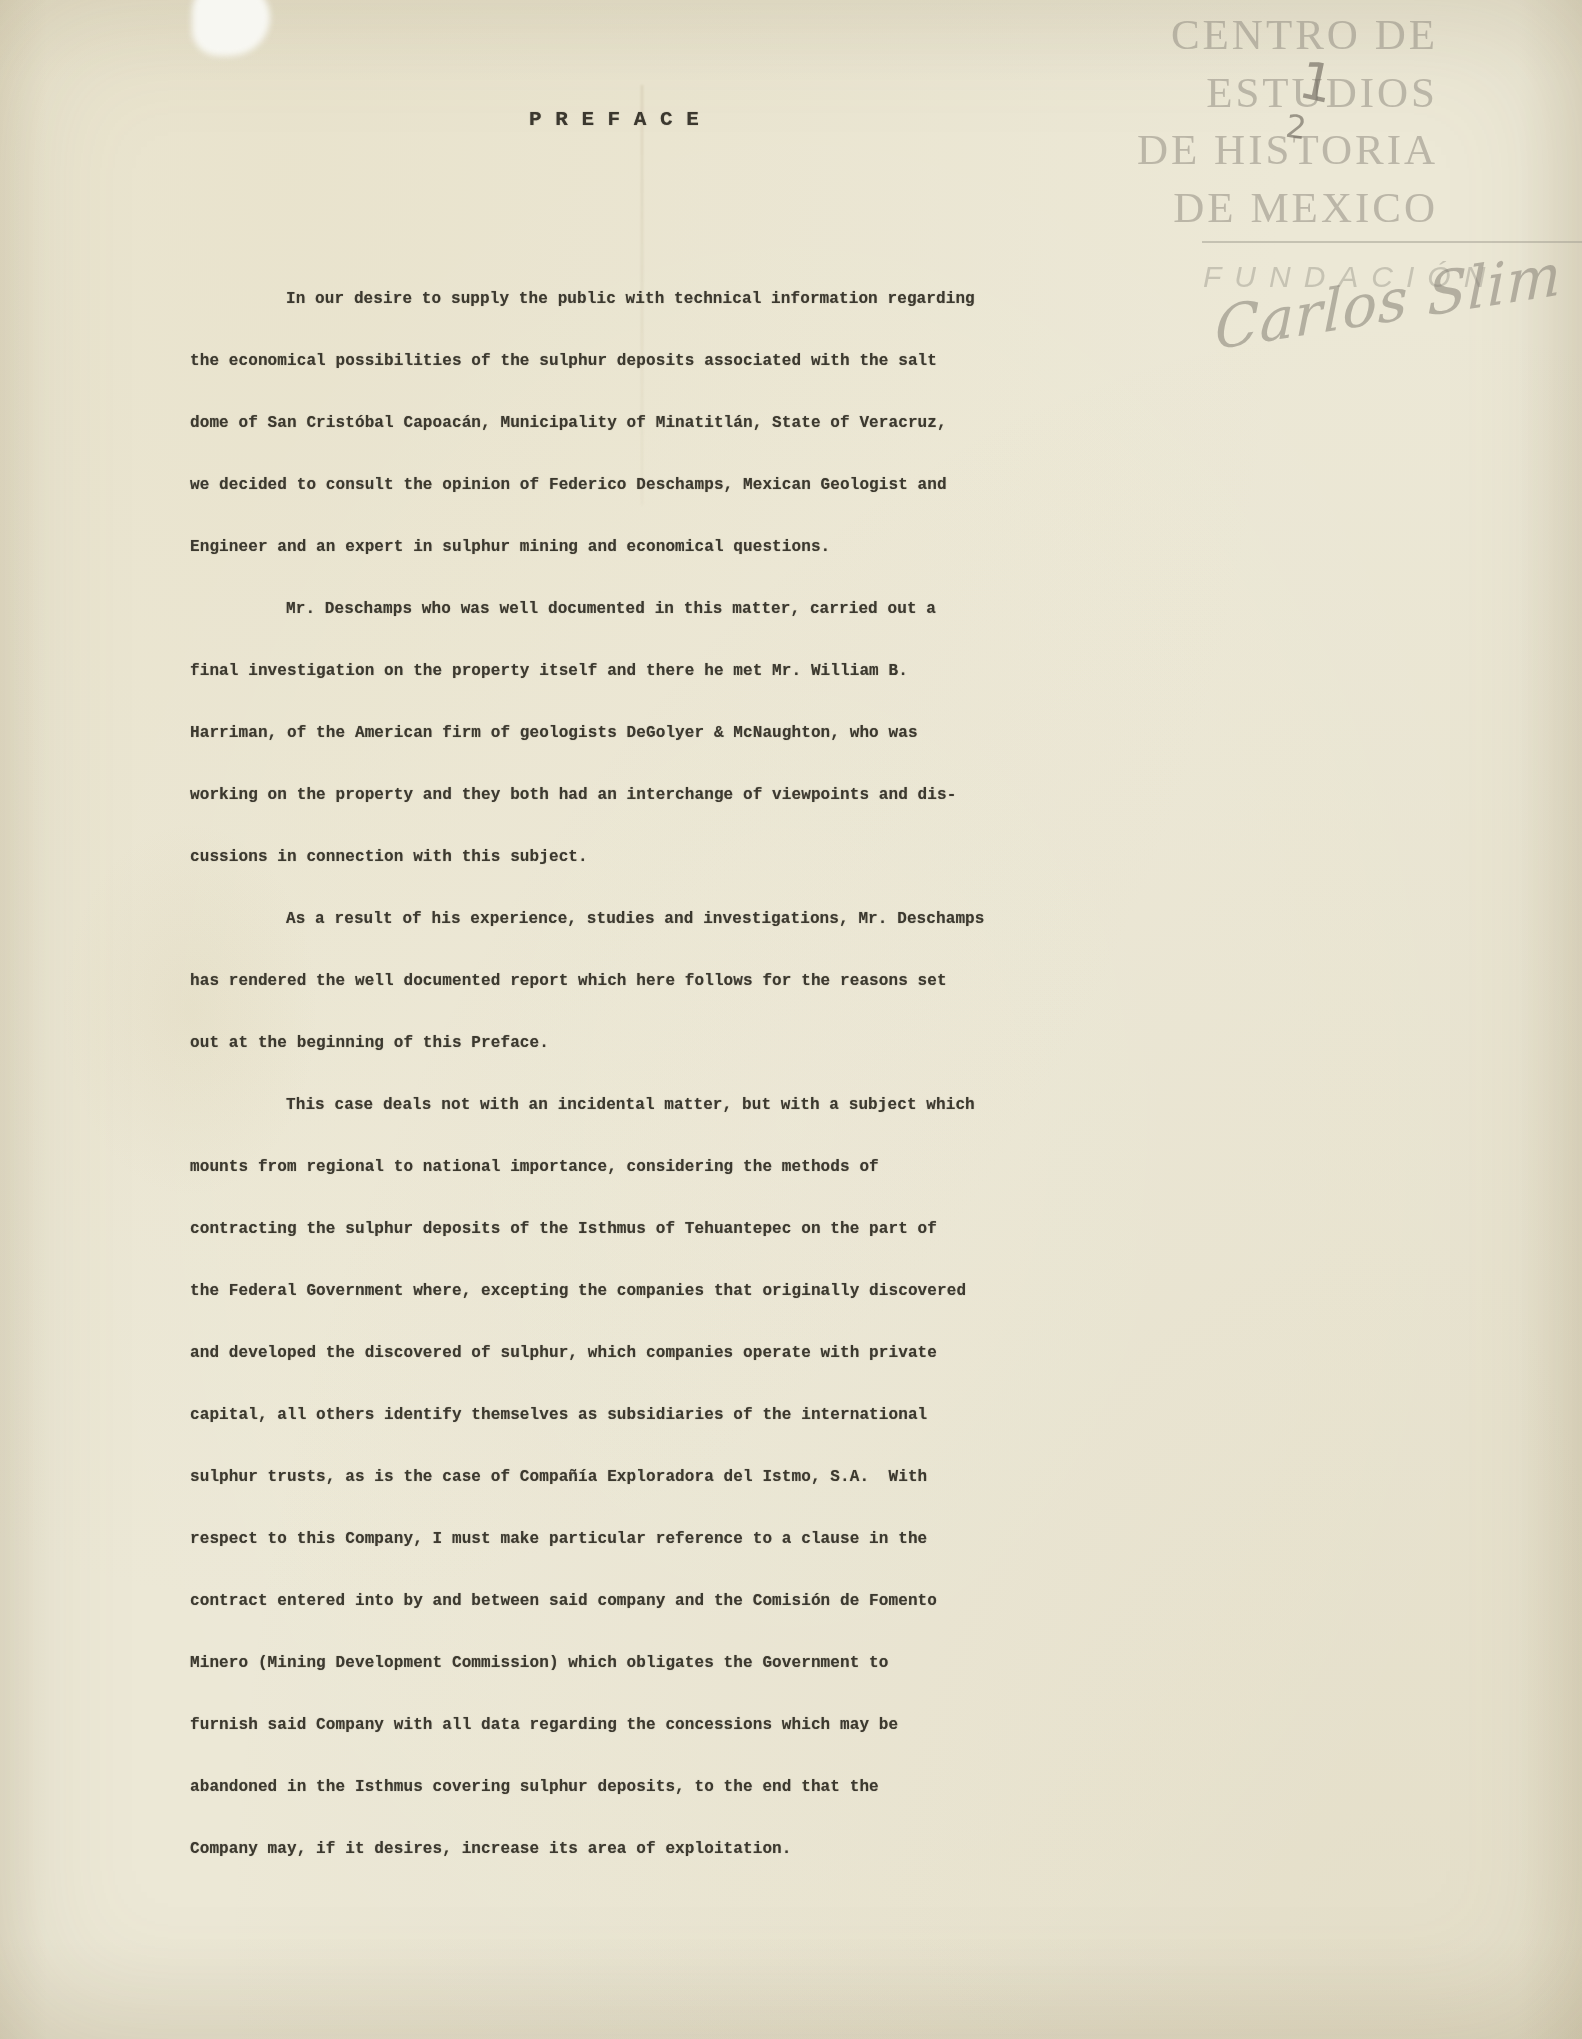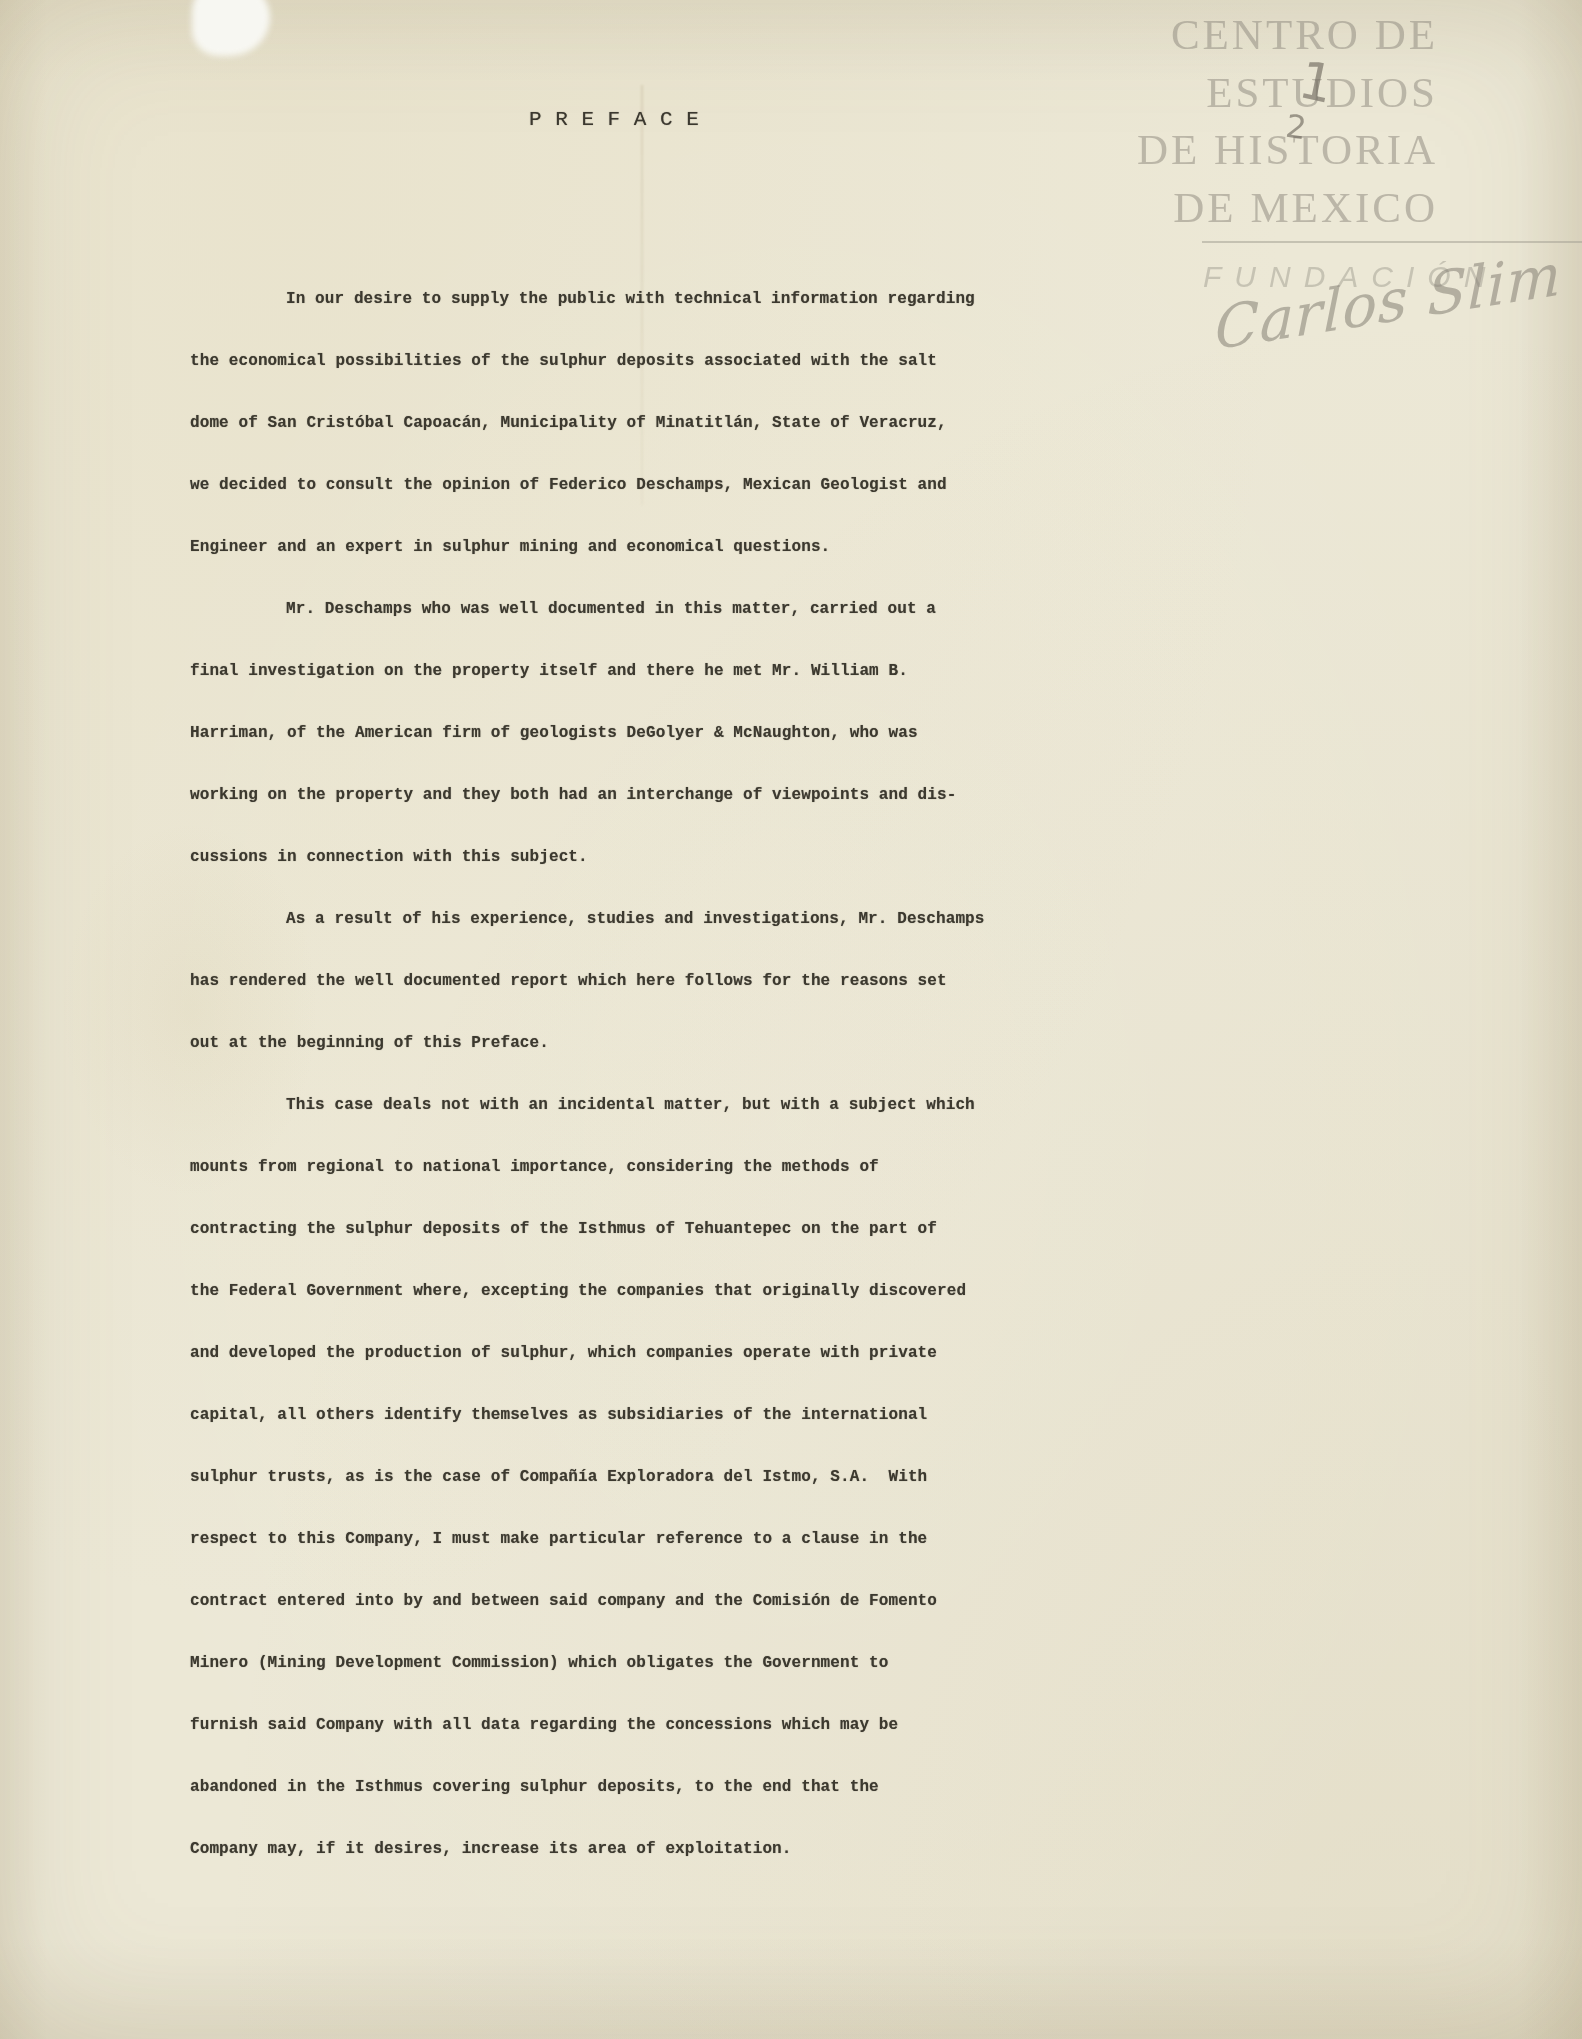--- a/index.html
+++ b/index.html
@@ -69,21 +69,21 @@
     position:absolute;
     font-family:"DejaVu Sans","Liberation Sans",sans-serif;
     color:rgba(112,106,95,0.65);
     white-space:nowrap;
   }
   .pencil-1{left:1300px;top:52px;font-size:52px;transform:rotate(12deg);}
   .pencil-2{left:1286px;top:108px;font-size:32px;transform:rotate(8deg);}
   
   .doc-title{
     position:absolute;left:529px;top:108px;
-    font-size:21px;font-weight:normal;
+    font-size:21px;font-weight:bold;
     color:#3b382f;
     letter-spacing:0.5px;
     text-shadow:0 0 1px rgba(45,42,35,0.55);
     white-space:pre;
   }
   .body-text{
     position:absolute;left:190px;top:268px;width:1010px;
   }
   .typed-line{
     height:62px;line-height:62px;
@@ -130,21 +130,21 @@
       <div class="typed-line">Harriman, of the American firm of geologists DeGolyer &amp; McNaughton, who was</div>
       <div class="typed-line">working on the property and they both had an interchange of viewpoints and dis-</div>
       <div class="typed-line">cussions in connection with this subject.</div>
       <div class="typed-line indent">As a result of his experience, studies and investigations, Mr. Deschamps</div>
       <div class="typed-line">has rendered the well documented report which here follows for the reasons set</div>
       <div class="typed-line">out at the beginning of this Preface.</div>
       <div class="typed-line indent">This case deals not with an incidental matter, but with a subject which</div>
       <div class="typed-line">mounts from regional to national importance, considering the methods of</div>
       <div class="typed-line">contracting the sulphur deposits of the Isthmus of Tehuantepec on the part of</div>
       <div class="typed-line">the Federal Government where, excepting the companies that originally discovered</div>
-      <div class="typed-line">and developed the production of sulphur, which companies operate with private</div>
+      <div class="typed-line">and developed the discovered of sulphur, which companies operate with private</div>
       <div class="typed-line">capital, all others identify themselves as subsidiaries of the international</div>
       <div class="typed-line">sulphur trusts, as is the case of Compañía Exploradora del Istmo, S.A.  With</div>
       <div class="typed-line">respect to this Company, I must make particular reference to a clause in the</div>
       <div class="typed-line">contract entered into by and between said company and the Comisión de Fomento</div>
       <div class="typed-line">Minero (Mining Development Commission) which obligates the Government to</div>
       <div class="typed-line">furnish said Company with all data regarding the concessions which may be</div>
       <div class="typed-line">abandoned in the Isthmus covering sulphur deposits, to the end that the</div>
       <div class="typed-line">Company may, if it desires, increase its area of exploitation.</div>
     </div>
 

